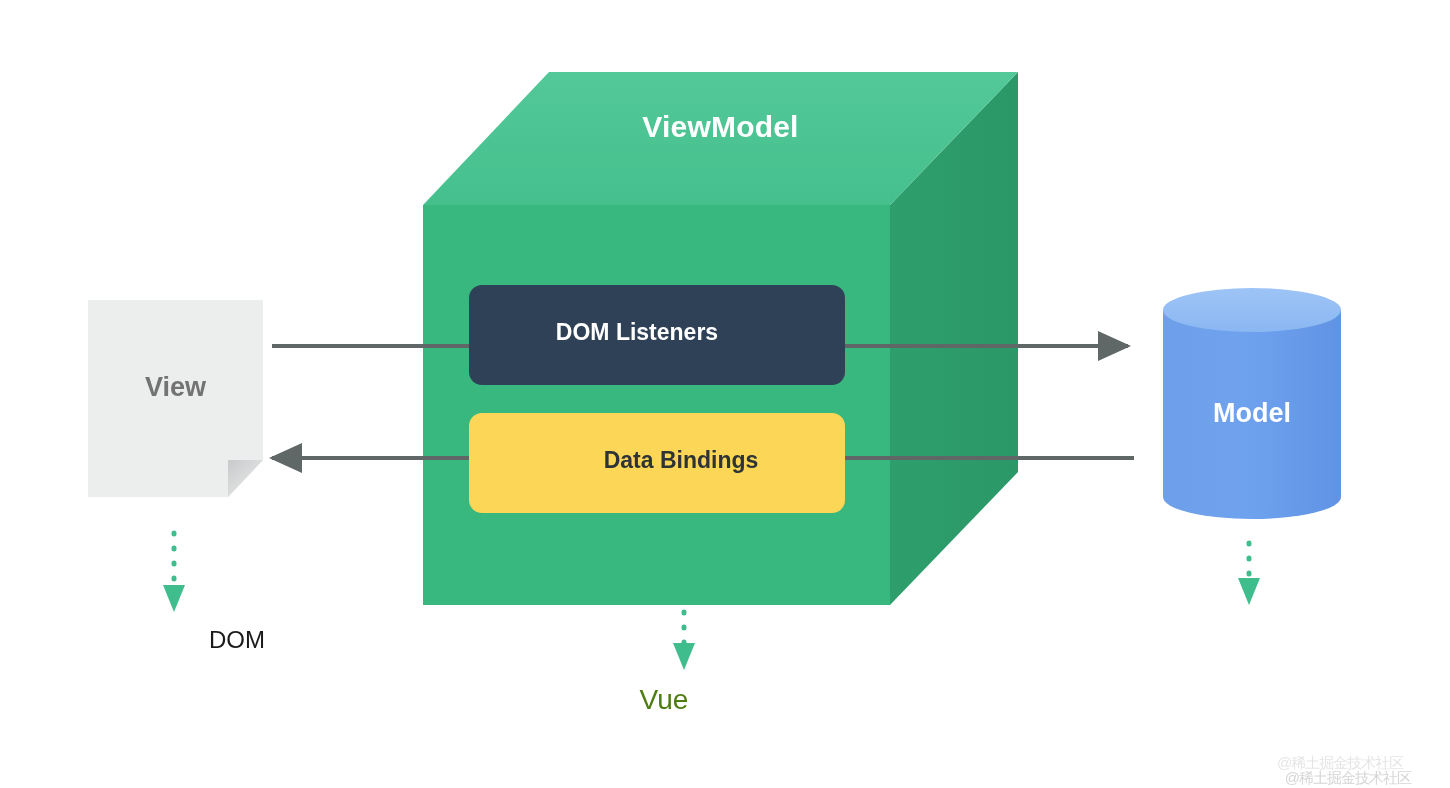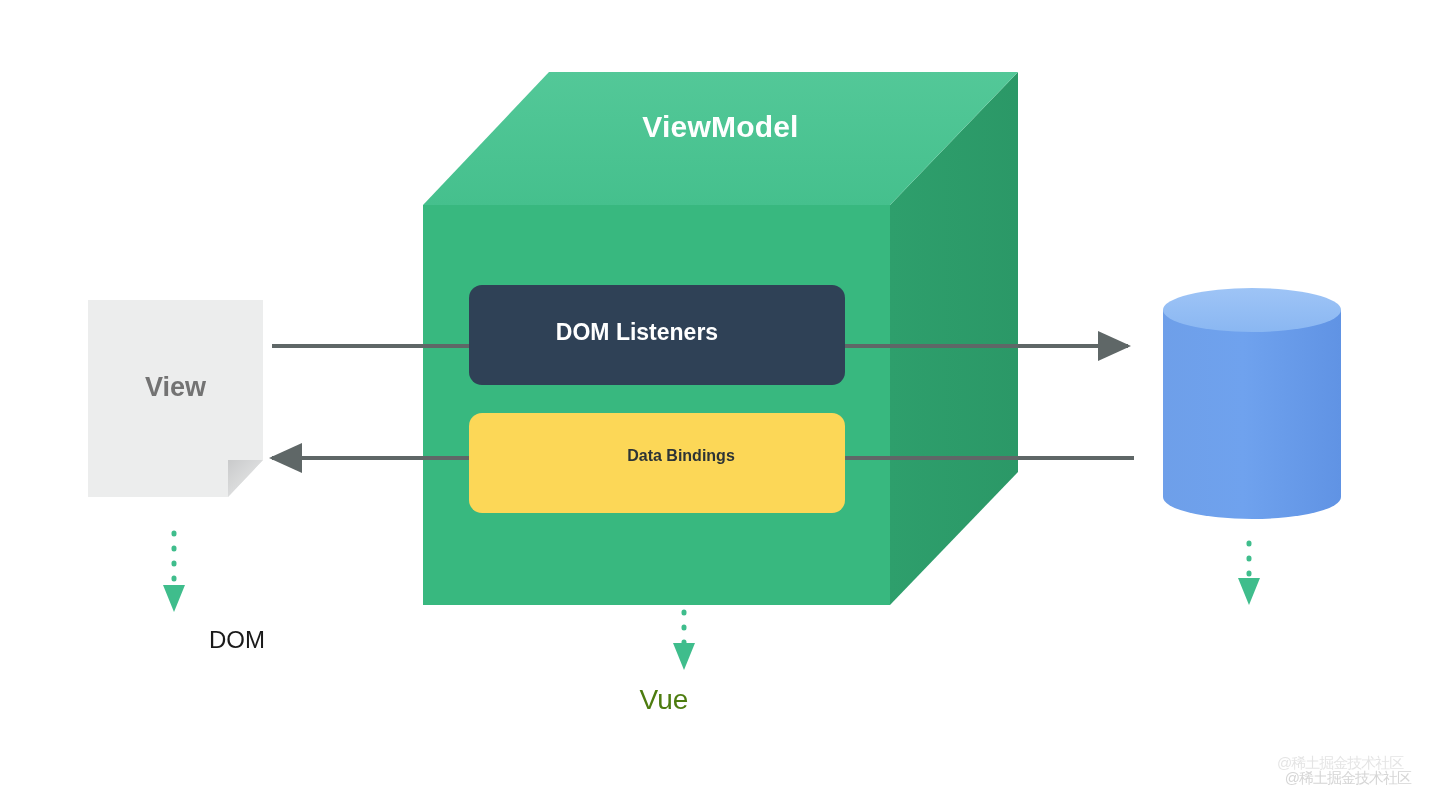--- a/index.html
+++ b/index.html
@@ -63,21 +63,21 @@
     width: 336px;
     text-align: center;
     font-size: 23px;
     font-weight: bold;
     color: #ffffff;
   }
   .databindings-label {
     left: 469px; top: 447px;
     width: 424px;
     text-align: center;
-    font-size: 16px;
+    font-size: 23px;
     font-weight: bold;
     color: #2d3436;
   }
   .dom-label {
     left: 85px; top: 626px;
     width: 180px;
     text-align: right;
     font-size: 24px;
     color: #1a1a1a;
   }
@@ -191,20 +191,21 @@
 
       <line x1="1249" y1="543" x2="1249" y2="580" stroke="#3fbd8c" stroke-width="5" stroke-linecap="round" stroke-dasharray="1 14"></line>
       <path d="M 1238 578 L 1260 578 L 1249 605 Z" fill="#3fbd8c"></path>
     </g>
   </svg>
 
   <div class="lbl viewmodel-label">ViewModel</div>
 
   <div class="lbl view-label">View</div>
 
+  <div class="lbl model-label">Model</div>
 
   <div class="lbl domlisteners-label">DOM Listeners</div>
 
   <div class="lbl databindings-label">Data Bindings</div>
 
   <div class="lbl dom-label">DOM</div>
 
   <div class="lbl vue-label">Vue</div>
 
 

